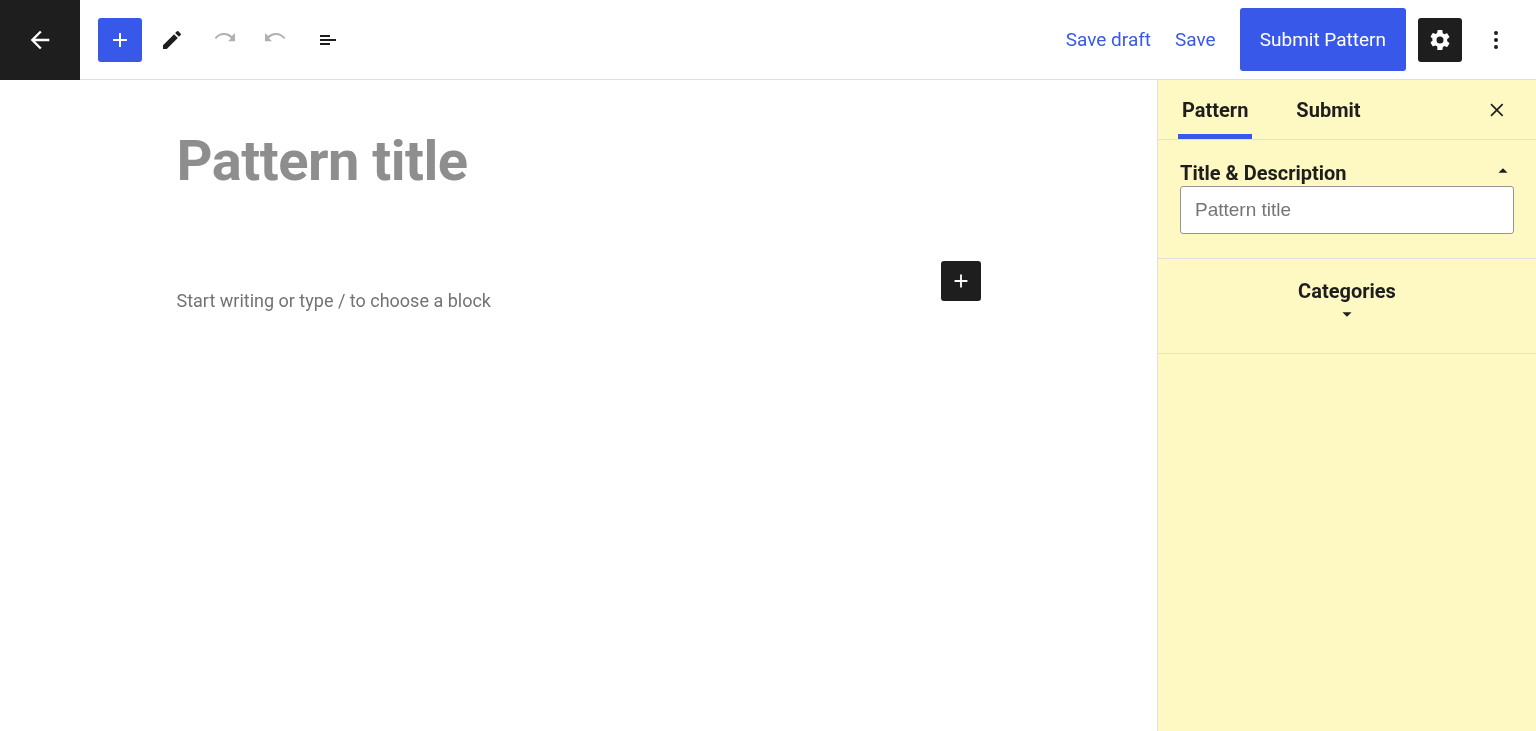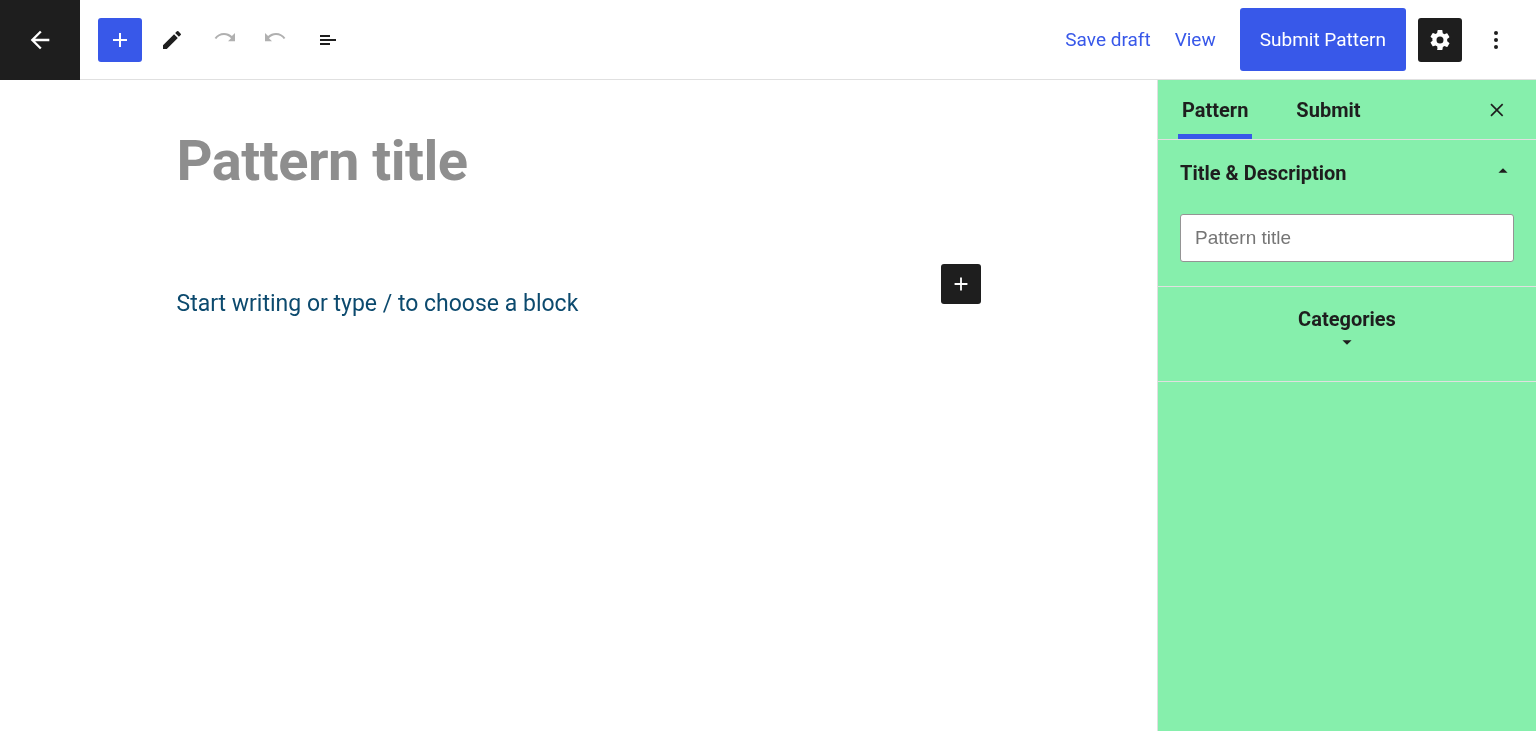--- a/index.html
+++ b/index.html
@@ -98,38 +98,38 @@
     font-size: 56px;
     font-weight: 700;
     color: #8e8e8e;
     letter-spacing: -0.5px;
     margin-bottom: 56px;
   }
   .block-row {
     display:flex; align-items:center; justify-content:space-between;
   }
   .block-placeholder {
-    font-size: 23px;
-    color: #0c4a6e;
+    font-size: 18px;
+    color: #737373;
     margin-top: 40px;
   }
   .inline-add {
     width: 40px; height: 40px;
     background: #1e1e1e;
     display:flex;align-items:center;justify-content:center;
     border-radius: 3px;
     cursor: pointer;
   }
   .inline-add svg { width:22px;height:22px;fill:#fff; }
 
   
   .sidebar {
     width: 378px;
     display:flex; flex-direction:column;
-    background:#86efac;
+    background:#fef9c3;
   }
   .tabs {
     display:flex; align-items:center;
     border-bottom:1px solid #e0e0e0;
     height: 60px;
     padding: 0 20px;
     position:relative;
   }
   .tab {
     font-size: 20px;
@@ -152,21 +152,21 @@
   }
   .close-sidebar svg { width:20px;height:20px;fill:#1e1e1e; }
 
   .panel {
     padding: 20px 22px 24px 22px;
     border-bottom: 1px solid #e0e0e0;
   }
   .panel-header {
     display:flex; align-items:center; justify-content:space-between;
     cursor:pointer;
-    margin-bottom: 28px;
+    margin-bottom: 0;
   }
   .panel-title {
     font-size: 20px;
     font-weight: 700;
   }
   .panel.collapsed .panel-header { margin-bottom: 0; flex-direction: column; }
   .chev svg { width:22px;height:22px;fill:#1e1e1e; }
 
   .field-label {
     font-size: 19px;
@@ -235,21 +235,21 @@
     </div>
     <div class="sq-btn">
       <svg viewBox="0 0 24 24">
           <path d="M4 7h10v2H4zM4 11h16v2H4zM4 15h10v2H4z"></path>
         </svg>
     </div>
   </div>
 
   <div class="topbar-right">
     <span class="link-btn">Save draft</span>
-    <span class="link-btn">View</span>
+    <span class="link-btn">Save</span>
     <span class="submit-btn">Submit Pattern</span>
     <div class="settings-btn">
       <svg viewBox="0 0 24 24">
           <path d="M19.14 12.94a7.14 7.14 0 0 0 .05-.94 7.14 7.14 0 0 0-.05-.94l2.03-1.58a.5.5 0 0 0 .12-.64l-1.92-3.32a.5.5 0 0 0-.61-.22l-2.39.96a7.03 7.03 0 0 0-1.62-.94l-.36-2.54A.5.5 0 0 0 14 2h-4a.5.5 0 0 0-.49.42l-.36 2.54c-.58.24-1.12.55-1.62.94l-2.39-.96a.5.5 0 0 0-.61.22L2.61 8.48a.5.5 0 0 0 .12.64l2.03 1.58c-.3.06-.5.63-.5.94s.2.64.5.94l-2.03 1.58a.5.5 0 0 0-.12.64l1.92 3.32c.14.24.43.34.61.22l2.39-.96c.5.39 1.04.7 1.62.94l.36 2.54A.5.5 0 0 0 10 22h4a.5.5 0 0 0 .49-.42l.36-2.54c.58-.24 1.12-.55 1.62-.94l2.39.96c.25.1.5 0 .61-.22l1.92-3.32a.5.5 0 0 0-.12-.64l-2.03-1.58zM12 15.5A3.5 3.5 0 1 1 12 8.5a3.5 3.5 0 0 1 0 7z"></path>
         </svg>
     </div>
     <div class="more-btn">
       <svg viewBox="0 0 24 24">
           <circle cx="12" cy="5" r="2"></circle>
           <circle cx="12" cy="12" r="2"></circle>

